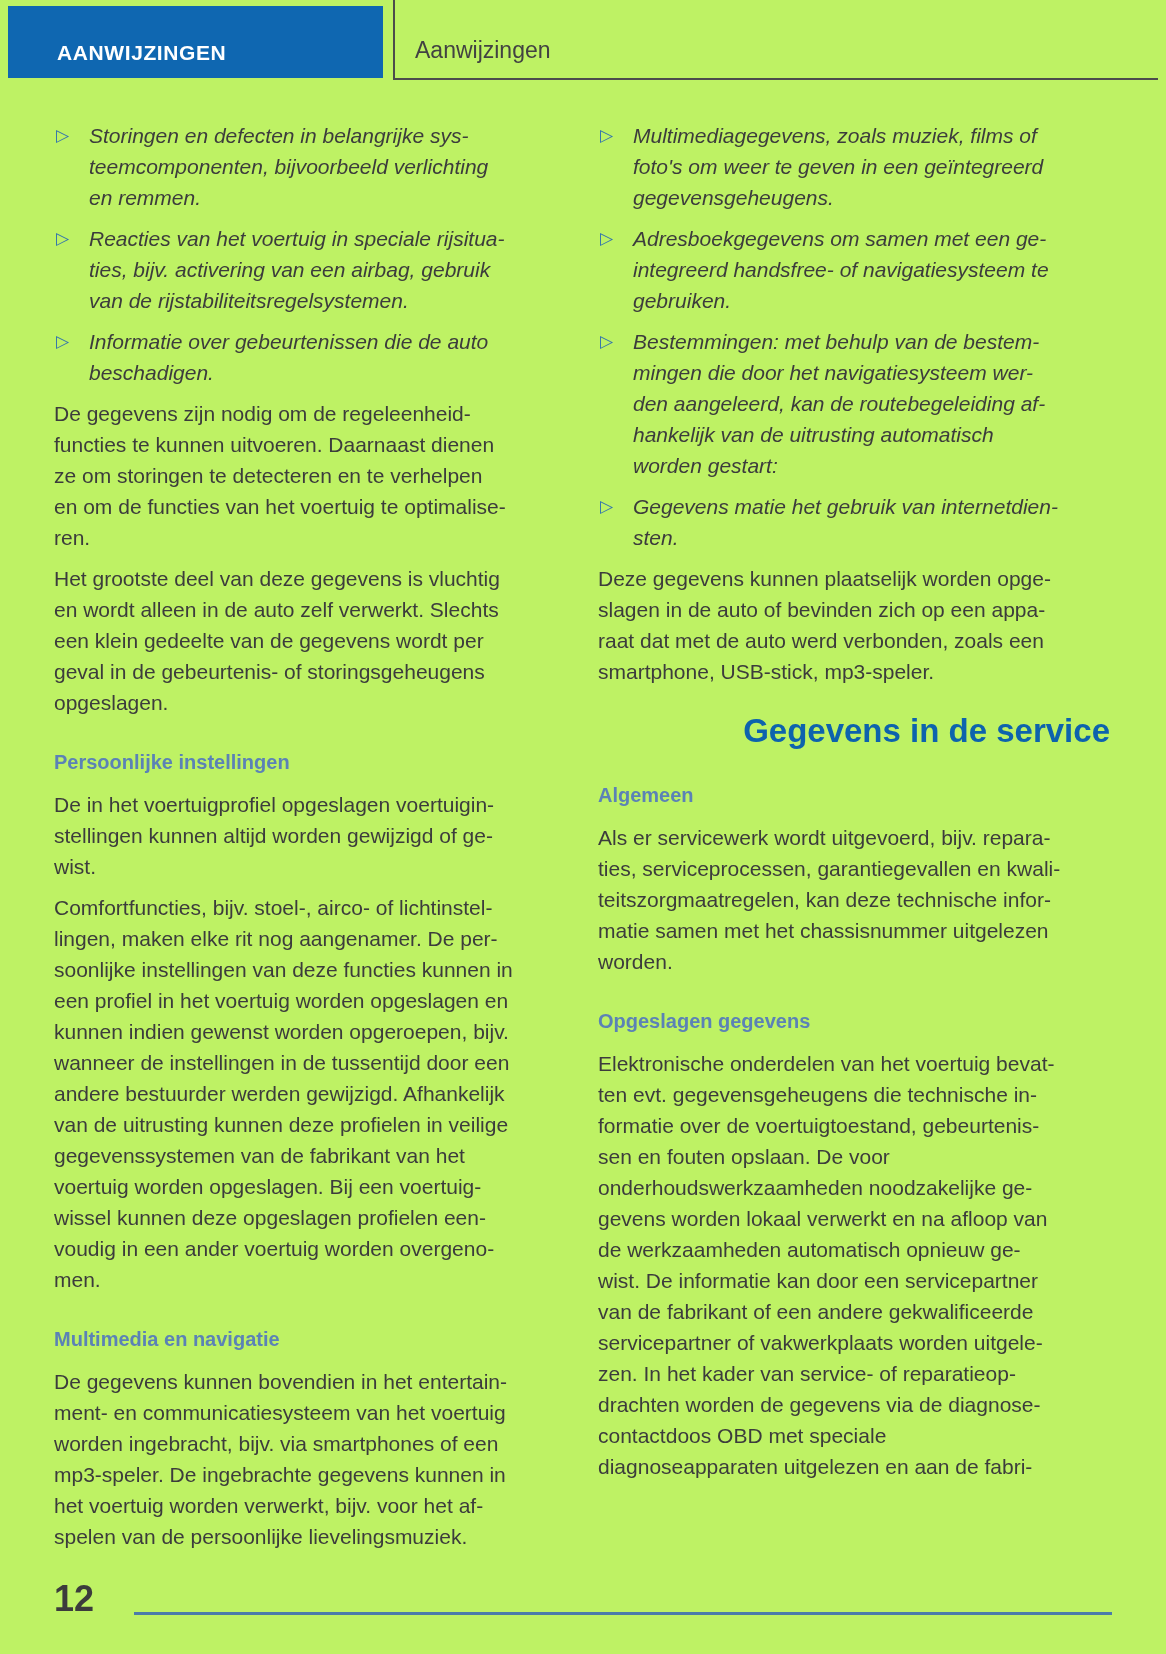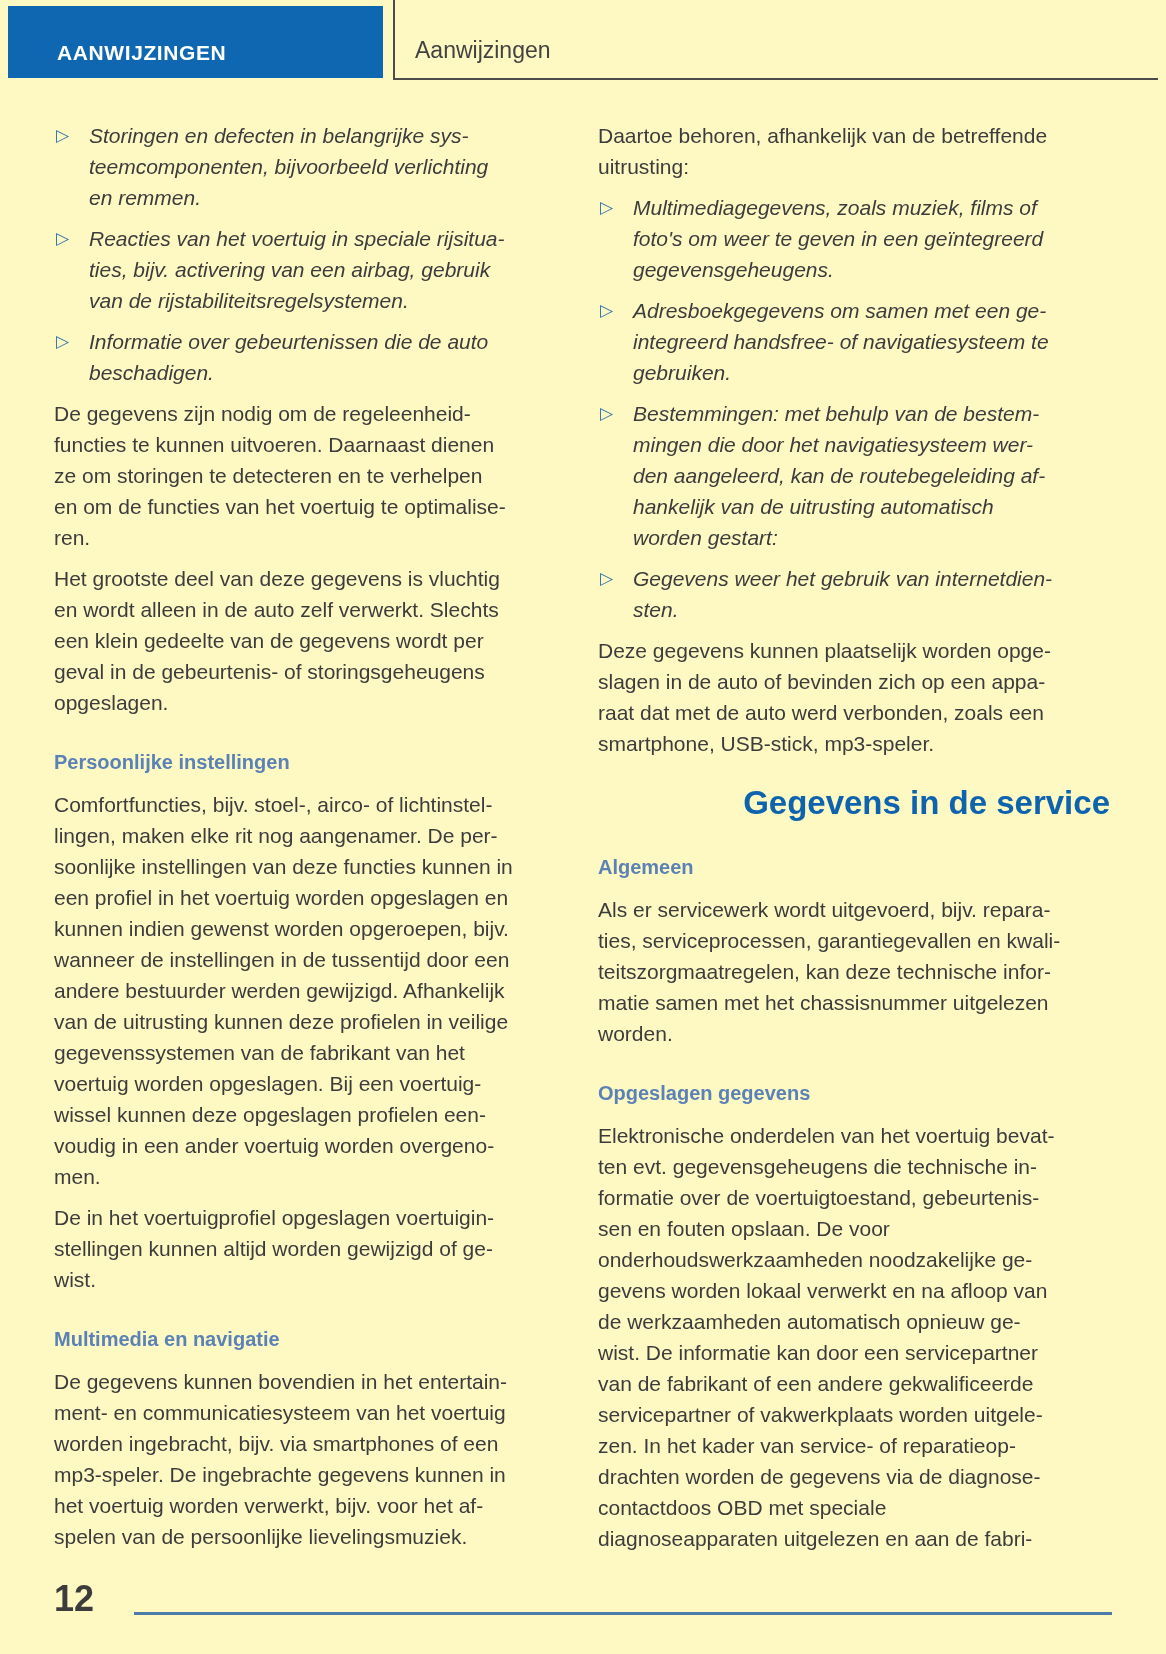--- a/index.html
+++ b/index.html
@@ -1,20 +1,20 @@
 <!DOCTYPE html>
 <html><head>
 <meta charset="utf-8">
 <style>
   html, body { margin: 0; padding: 0; background: #ffffff; }
   .page {
     position: relative;
     width: 1166px;
     height: 1654px;
-    background: #fef9c3;
+    background: #bef264;
     overflow: hidden;
     font-family: "Liberation Sans", "DejaVu Sans", sans-serif;
     color: #3c3c3c;
   }
 
   
   .chapter-tab {
     position: absolute;
     left: 8px; top: 6px;
     width: 375px; height: 72px;
@@ -148,48 +148,46 @@
 functies te kunnen uitvoeren. Daarnaast dienen
 ze om storingen te detecteren en te verhelpen
 en om de functies van het voertuig te optimalise-
 ren.</p>
       <p class="para">Het grootste deel van deze gegevens is vluchtig
 en wordt alleen in de auto zelf verwerkt. Slechts
 een klein gedeelte van de gegevens wordt per
 geval in de gebeurtenis- of storingsgeheugens
 opgeslagen.</p>
       <h3 class="sub">Persoonlijke instellingen</h3>
+      <p class="para">De in het voertuigprofiel opgeslagen voertuigin-
+stellingen kunnen altijd worden gewijzigd of ge-
+wist.</p>
       <p class="para">Comfortfuncties, bijv. stoel-, airco- of lichtinstel-
 lingen, maken elke rit nog aangenamer. De per-
 soonlijke instellingen van deze functies kunnen in
 een profiel in het voertuig worden opgeslagen en
 kunnen indien gewenst worden opgeroepen, bijv.
 wanneer de instellingen in de tussentijd door een
 andere bestuurder werden gewijzigd. Afhankelijk
 van de uitrusting kunnen deze profielen in veilige
 gegevenssystemen van de fabrikant van het
 voertuig worden opgeslagen. Bij een voertuig-
 wissel kunnen deze opgeslagen profielen een-
 voudig in een ander voertuig worden overgeno-
 men.</p>
-      <p class="para">De in het voertuigprofiel opgeslagen voertuigin-
-stellingen kunnen altijd worden gewijzigd of ge-
-wist.</p>
       <h3 class="sub">Multimedia en navigatie</h3>
       <p class="para">De gegevens kunnen bovendien in het entertain-
 ment- en communicatiesysteem van het voertuig
 worden ingebracht, bijv. via smartphones of een
 mp3-speler. De ingebrachte gegevens kunnen in
 het voertuig worden verwerkt, bijv. voor het af-
 spelen van de persoonlijke lievelingsmuziek.</p>
     </section>
 
     <section class="col-right">
-      <p class="para">Daartoe behoren, afhankelijk van de betreffende
-uitrusting:</p>
       <div class="bullet">
         <span class="tri">▷</span>
         <span class="btxt">Multimediagegevens, zoals muziek, films of
 foto's om weer te geven in een geïntegreerd
 gegevensgeheugens.</span>
       </div>
       <div class="bullet">
         <span class="tri">▷</span>
         <span class="btxt">Adresboekgegevens om samen met een ge-
 integreerd handsfree- of navigatiesysteem te
@@ -198,21 +196,21 @@
       <div class="bullet">
         <span class="tri">▷</span>
         <span class="btxt">Bestemmingen: met behulp van de bestem-
 mingen die door het navigatiesysteem wer-
 den aangeleerd, kan de routebegeleiding af-
 hankelijk van de uitrusting automatisch
 worden gestart:</span>
       </div>
       <div class="bullet">
         <span class="tri">▷</span>
-        <span class="btxt">Gegevens weer het gebruik van internetdien-
+        <span class="btxt">Gegevens matie het gebruik van internetdien-
 sten.</span>
       </div>
       <p class="para">Deze gegevens kunnen plaatselijk worden opge-
 slagen in de auto of bevinden zich op een appa-
 raat dat met de auto werd verbonden, zoals een
 smartphone, USB-stick, mp3-speler.</p>
       <h2 class="chapter">Gegevens in de service</h2>
       <h3 class="sub">Algemeen</h3>
       <p class="para">Als er servicewerk wordt uitgevoerd, bijv. repara-
 ties, serviceprocessen, garantiegevallen en kwali-

